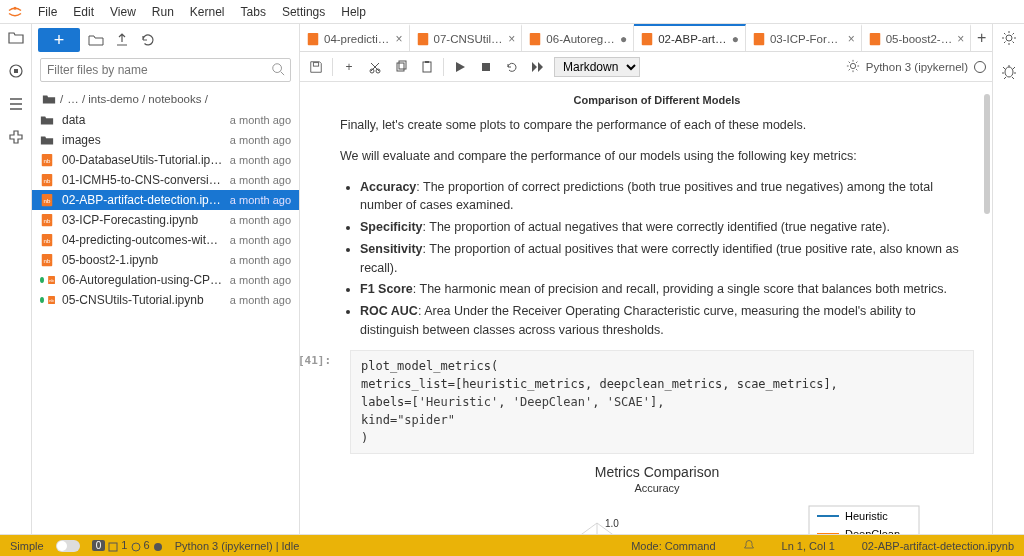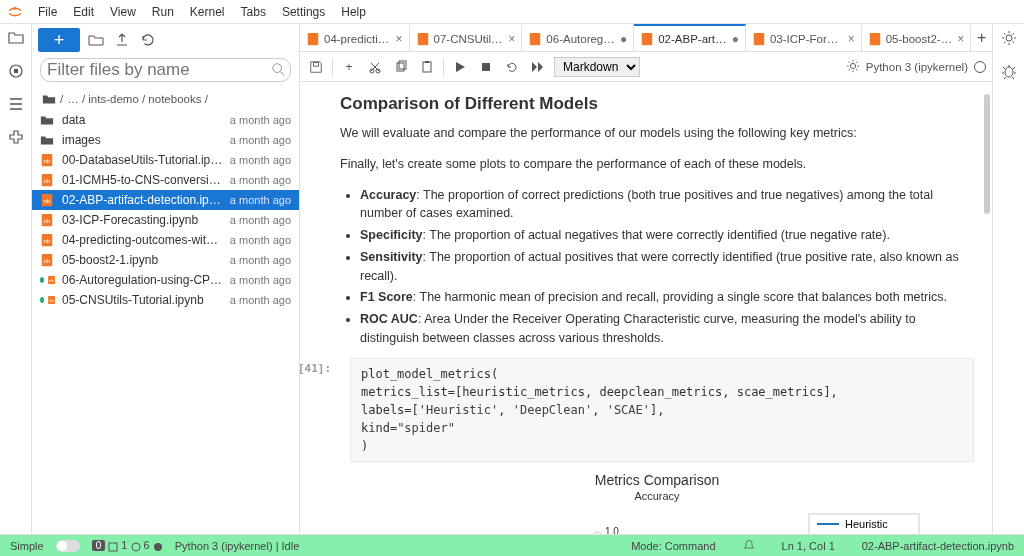--- a/index.html
+++ b/index.html
@@ -16,21 +16,21 @@
   
   .activity { width: 32px; background: #fff; border-right: 1px solid #e0e0e0; display: flex; flex-direction: column; align-items: center; padding-top: 6px; gap: 14px; }
   .activity svg { width: 16px; height: 16px; }
   
   
   .filecol { width: 268px; border-right: 1px solid #e0e0e0; display: flex; flex-direction: column; }
   .fc-toolbar { display: flex; align-items: center; padding: 4px 6px; gap: 6px; }
   .btn-newlauncher { width: 42px; height: 24px; background: #1976d2; border: none; border-radius: 2px; color: white; font-size: 18px; line-height: 1; }
   .fc-toolbar .iconbtn { width: 20px; height: 20px; display:flex; align-items:center; justify-content:center; }
   .fc-filter { padding: 2px 8px 6px 8px; position: relative; }
-  .fc-filter input { width: 100%; height: 24px; padding: 2px 22px 2px 6px; border: 1px solid #ccc; border-radius: 10px; font-size: 17px; }
+  .fc-filter input { width: 100%; height: 24px; padding: 2px 22px 2px 6px; border: 1px solid #ccc; border-radius: 2px; font-size: 12px; }
   .fc-filter .search-ic { position: absolute; right: 14px; top: 6px; }
   .fc-breadcrumb { padding: 4px 10px; font-size: 11.5px; color: #555; display:flex; align-items:center; gap:4px;}
   .fc-header { display: flex; padding: 4px 8px; border-top: 1px solid #eee; border-bottom: 1px solid #eee; font-size: 11.5px; color: #555; }
   .fc-header .name { flex: 1; display:flex; align-items:center; gap:2px;}
   .fc-list { flex: 1; overflow: auto; }
   .fc-row { display: flex; align-items: center; padding: 3px 8px; font-size: 12px; }
   .fc-row.selected { background: #1976d2; color: white; }
   .fc-row .ic { width: 16px; margin-right: 6px; display:flex; align-items:center; }
   .fc-row .fname { flex: 1; white-space: nowrap; overflow: hidden; text-overflow: ellipsis; padding-right:6px;}
   .fc-row .mod { font-size: 11px; color: #777; }
@@ -49,41 +49,41 @@
   .tabs .plus { width:26px; display:flex; align-items:center; justify-content:center; font-size:16px; color:#555;}
   
   .nb-toolbar { height: 30px; display:flex; align-items:center; padding:0 6px; border-bottom:1px solid #e0e0e0; gap:6px; font-size:12px; }
   .nb-toolbar .tbtn { width:20px; height:20px; display:flex; align-items:center; justify-content:center; color:#555;}
   .nb-toolbar .vdiv { width:1px; height:18px; background:#ddd; }
   .nb-toolbar select { font-size:12px; border:1px solid #ccc; padding:1px 4px;}
   .nb-toolbar .kernel-right { margin-left:auto; display:flex; align-items:center; gap:6px; font-size:11.5px; color:#555;}
   .kcircle { width:12px; height:12px; border:1.2px solid #555; border-radius:50%; }
   
   .nb-body { flex:1; overflow:auto; padding: 12px 18px 12px 40px; position:relative; }
-  .md h3 { font-size:17px; font-weight:700; margin-bottom:10px; color:#333;}
+  .md h3 { font-size:11px; font-weight:700; margin-bottom:10px; color:#333;text-align:center;}
   .md p { margin: 6px 0 12px 0; line-height:1.5; font-size:12.5px;}
   .md ul { margin: 4px 0 10px 20px; }
   .md li { margin:3px 0; line-height:1.5; font-size:12.5px;}
   
   .codecell { display:flex; margin: 8px 0 6px -42px; }
   .prompt { width: 52px; text-align:left; font-family: Menlo, monospace; font-size:11px; color:#999; padding:4px 8px 0 0;font-weight:bold;}
   .codearea { flex:1; background:#f7f7f7; border:1px solid #e8e8e8; padding:6px 10px; font-family: Menlo, Consolas, monospace; font-size:12px; line-height:1.5;} .c-red{color:#404040;}
   
   .plot-title { text-align:center; font-weight:400; font-size:14px; margin:10px 0 0 0;}
   .plot-sub { text-align:center; font-size:11px; margin:2px 0 4px 0;}
   .radar-container { position:relative; width:560px; height:230px; margin: 0 auto;}
   
   
   .activity-right { width:32px; border-left:1px solid #e0e0e0; display:flex; flex-direction:column; align-items:center; padding-top:6px; gap:14px;}
   
   
   .vscroll { position:absolute; right:2px; top:70px; width:6px; height:120px; background:#ccc; border-radius:3px;}
   
   
-  .statusbar { position:absolute; bottom:0; left:0; right:0; height:22px; background:#86efac; border-top:1px solid #e0e0e0; display:flex; align-items:center; padding:0 10px; font-size:11px; color:#444; gap:12px;}
+  .statusbar { position:absolute; bottom:0; left:0; right:0; height:22px; background:#eab308; border-top:1px solid #e0e0e0; display:flex; align-items:center; padding:0 10px; font-size:11px; color:#444; gap:12px;}
   .statusbar .right { margin-left:auto; display:flex; gap:27px; align-items:center;}
   .toggle { width:24px; height:12px; background:#ddd; border-radius:6px; position:relative;}
   .toggle::after{content:""; position:absolute; width:10px; height:10px; background:white; border-radius:50%; top:1px; left:1px;}
   .sbbox{ background:#555; color:white; padding:0 4px; border-radius:2px; font-size:10px;}
 </style>
 </head>
 <body>
 
 <div class="menubar">
   <span class="logo">
@@ -360,22 +360,22 @@
               <path d="M8 1v2M8 13v2M1 8h2M13 8h2M3 3l1.5 1.5M11.5 11.5L13 13M3 13l1.5-1.5M11.5 4.5L13 3" stroke="#555"></path>
             </svg></span>
         <span>Python 3 (ipykernel)</span>
         <span class="kcircle"></span>
       </div>
     </div>
 
     <div class="nb-body">
       <div class="md">
         <h3>Comparison of Different Models</h3>
+        <p>Finally, let's create some plots to compare the performance of each of these models.</p>
         <p>We will evaluate and compare the performance of our models using the following key metrics:</p>
-        <p>Finally, let's create some plots to compare the performance of each of these models.</p>
         <ul id="md-bullets">
             <li><b>Accuracy</b>: The proportion of correct predictions (both true positives and true negatives) among the total number of cases examined.</li>
             <li><b>Specificity</b>: The proportion of actual negatives that were correctly identified (true negative rate).</li>
             <li><b>Sensitivity</b>: The proportion of actual positives that were correctly identified (true positive rate, also known as recall).</li>
             <li><b>F1 Score</b>: The harmonic mean of precision and recall, providing a single score that balances both metrics.</li>
             <li><b>ROC AUC</b>: Area Under the Receiver Operating Characteristic curve, measuring the model's ability to distinguish between classes across various thresholds.</li>
           </ul>
       </div>
       <div class="codecell">
         <div class="prompt">[41]:</div>

